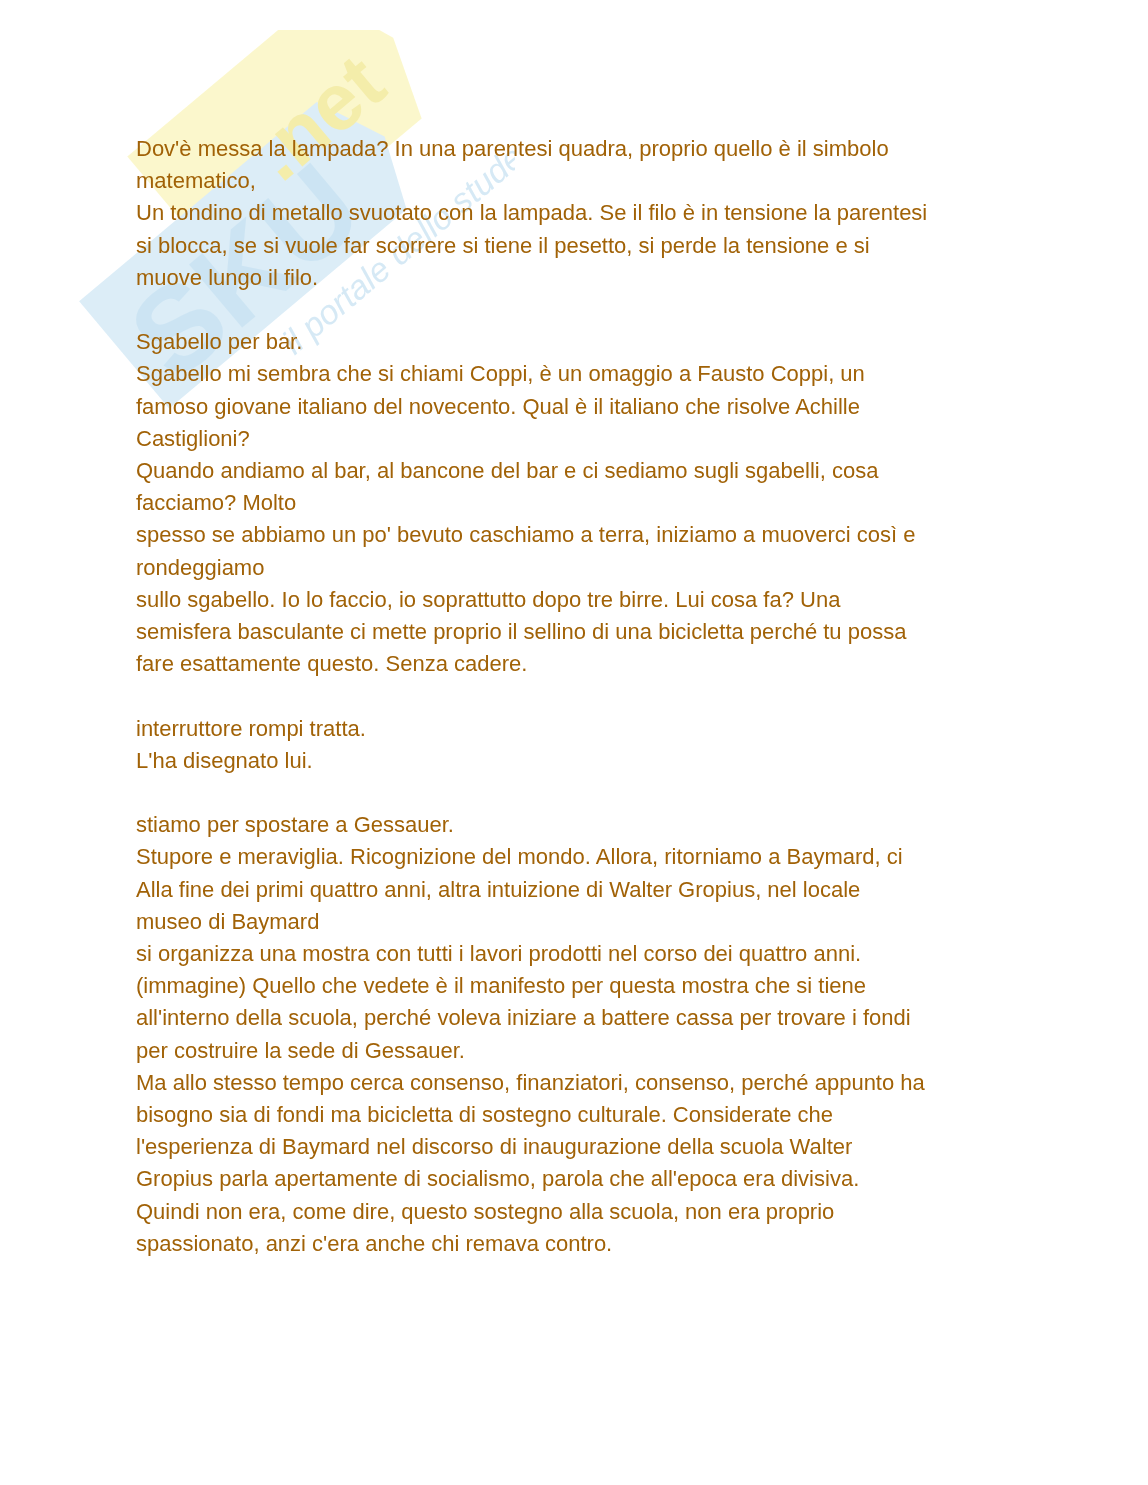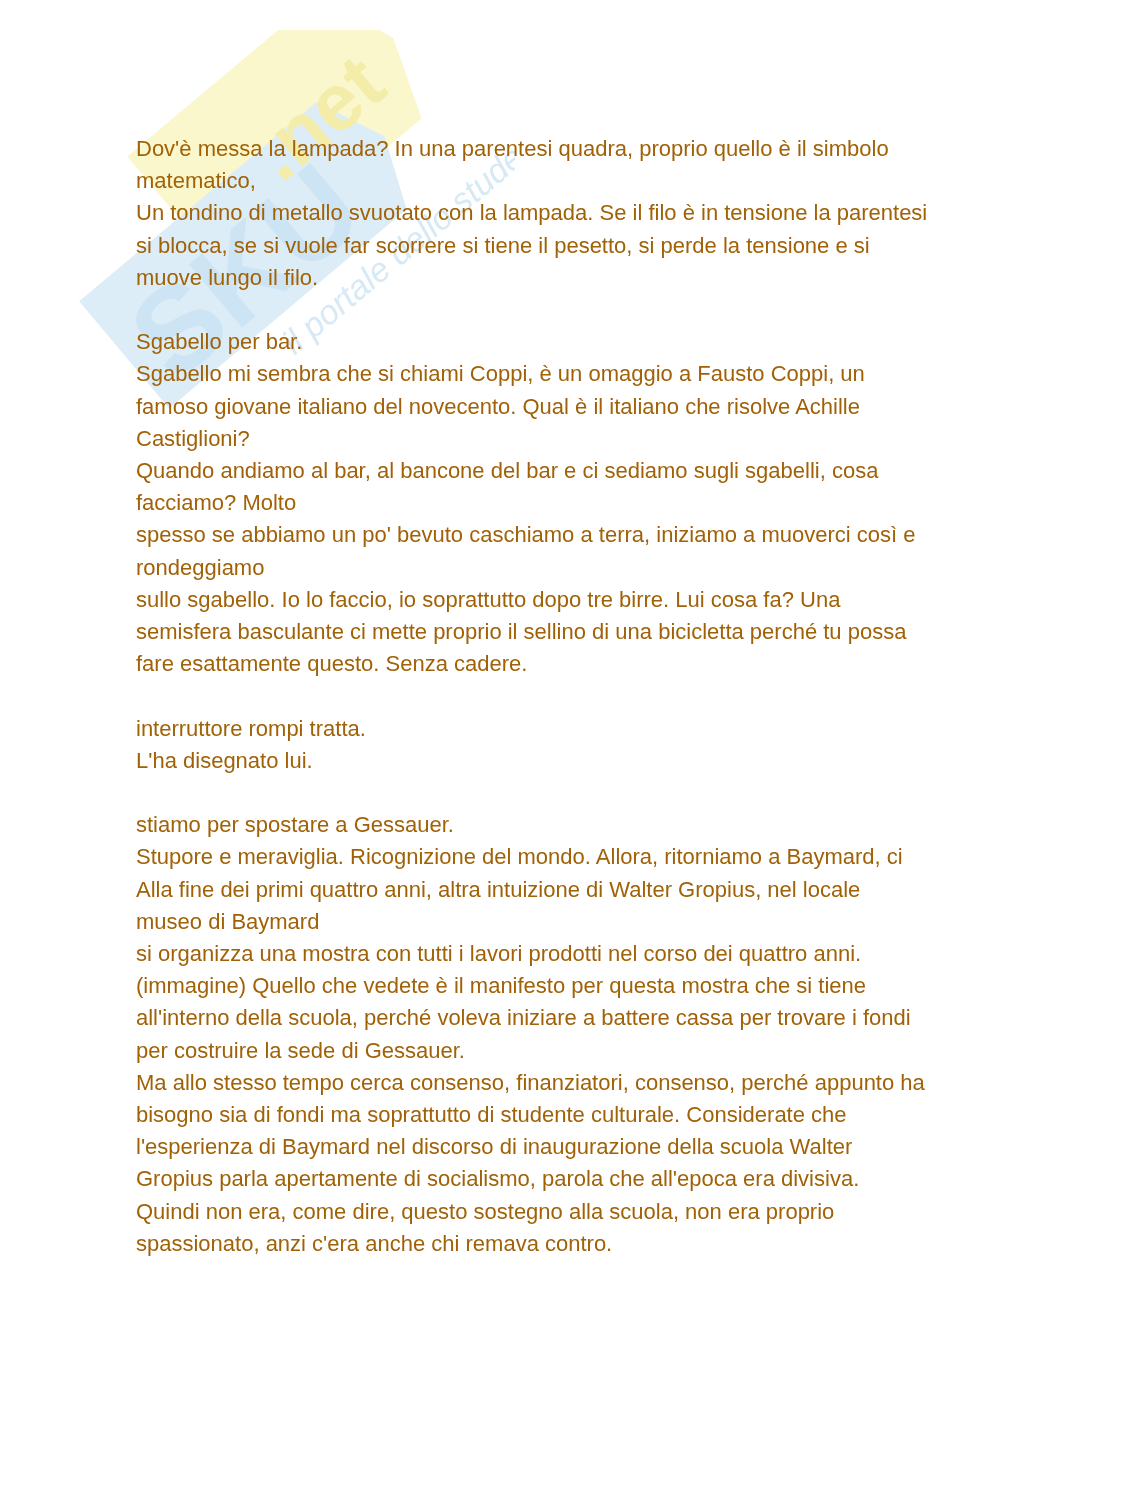--- a/index.html
+++ b/index.html
@@ -78,18 +78,18 @@
   <span class="line"></span>
   <span class="line">stiamo per spostare a Gessauer.</span>
   <span class="line">Stupore e meraviglia. Ricognizione del mondo. Allora, ritorniamo a Baymard, ci</span>
   <span class="line">Alla fine dei primi quattro anni, altra intuizione di Walter Gropius, nel locale</span>
   <span class="line">museo di Baymard</span>
   <span class="line">si organizza una mostra con tutti i lavori prodotti nel corso dei quattro anni.</span>
   <span class="line">(immagine) Quello che vedete è il manifesto per questa mostra che si tiene</span>
   <span class="line">all'interno della scuola, perché voleva iniziare a battere cassa per trovare i fondi</span>
   <span class="line">per costruire la sede di Gessauer.</span>
   <span class="line">Ma allo stesso tempo cerca consenso, finanziatori, consenso, perché appunto ha</span>
-  <span class="line">bisogno sia di fondi ma soprattutto di studente culturale. Considerate che</span>
+  <span class="line">bisogno sia di fondi ma bicicletta di sostegno culturale. Considerate che</span>
   <span class="line">l'esperienza di Baymard nel discorso di inaugurazione della scuola Walter</span>
   <span class="line">Gropius parla apertamente di socialismo, parola che all'epoca era divisiva.</span>
   <span class="line">Quindi non era, come dire, questo sostegno alla scuola, non era proprio</span>
   <span class="line">spassionato, anzi c'era anche chi remava contro.</span>
 </div>
 
 </body></html>

